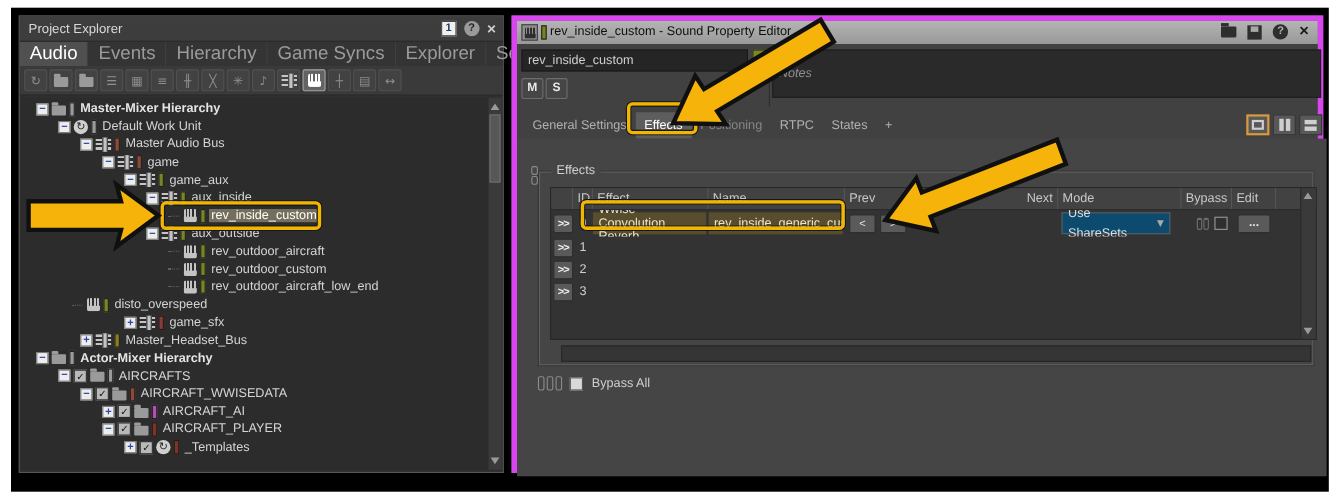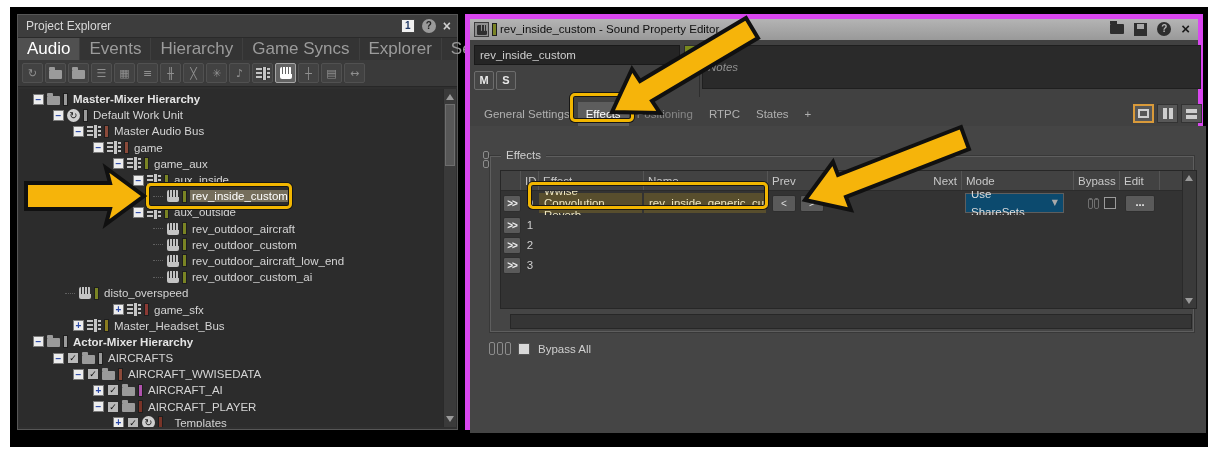--- a/index.html
+++ b/index.html
@@ -221,26 +221,20 @@
           <span class="mi mi-hand"></span>
           <span class="t-chip" style="background: rgb(122, 132, 36);"></span>
           <span class="t-label">rev_outdoor_custom</span>
         </div>
         <div class="tree-row" style="padding-left: 134px;">
           <span class="t-dots"></span>
           <span class="mi mi-hand"></span>
           <span class="t-chip" style="background: rgb(122, 132, 36);"></span>
           <span class="t-label">rev_outdoor_aircraft_low_end</span>
         </div>
-        <div class="tree-row" style="padding-left: 134px;">
-          <span class="t-dots"></span>
-          <span class="mi mi-hand"></span>
-          <span class="t-chip" style="background: rgb(122, 132, 36);"></span>
-          <span class="t-label">rev_outdoor_custom_ai</span>
-        </div>
         <div class="tree-row" style="padding-left: 46px;">
           <span class="t-dots"></span>
           <span class="mi mi-hand"></span>
           <span class="t-chip" style="background: rgb(122, 132, 36);"></span>
           <span class="t-label">disto_overspeed</span>
         </div>
         <div class="tree-row" style="padding-left: 94px;">
           <span class="t-expand">+</span>
           <span class="mi mi-bus"></span>
           <span class="t-chip" style="background: rgb(139, 58, 52);"></span>

